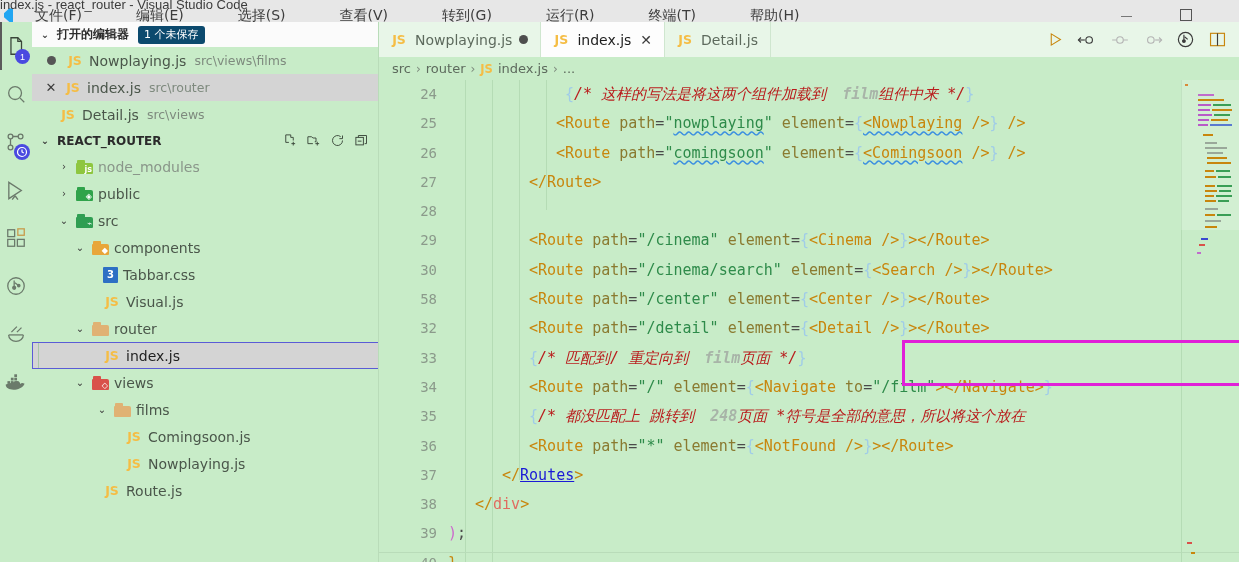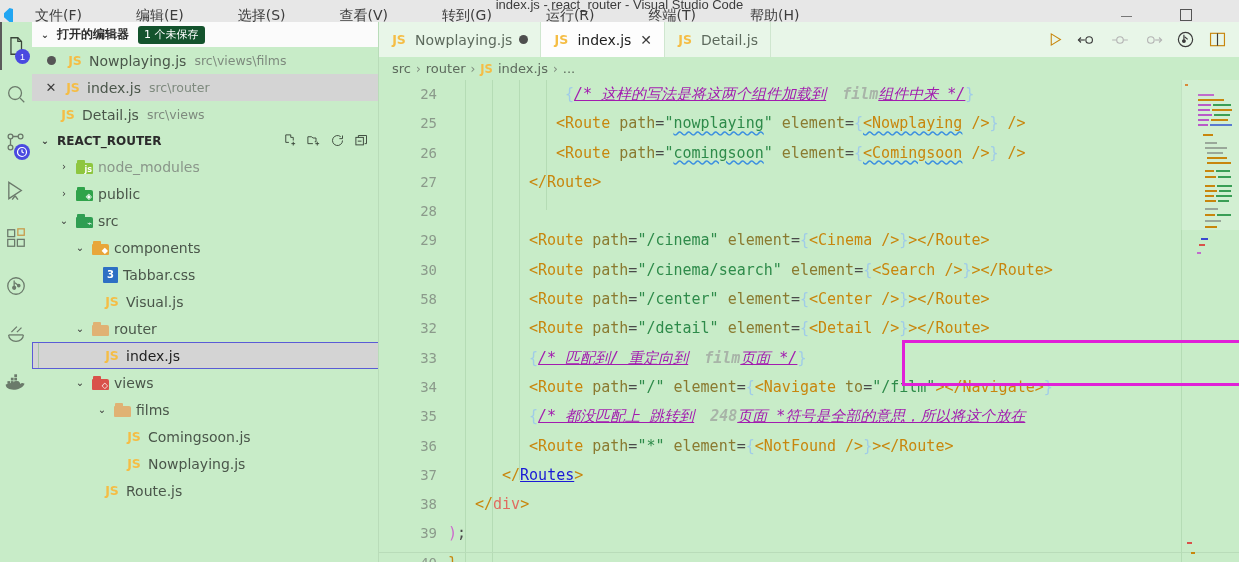--- a/index.html
+++ b/index.html
@@ -25,21 +25,21 @@
     background: #22a6f2; display: block;
     clip-path: polygon(0 38%, 62% 0, 100% 8%, 100% 100%, 60% 100%, 0 66%);
   }
   .menu { display: flex; align-items: flex-end; height: 34px; margin-left: 8px; gap: 32px; }
   .menu-item {
     font-size: 14px; color: #3c3c3c; padding: 0 11px; line-height: 14px;
     height: 14px; white-space: nowrap; font-family: "DejaVu Sans", sans-serif;
   }
   .tb-title {
     position: absolute; left: 0; top: 0; width: 1239px; height: 22px;
-    text-align: center; font-size: 13px; color: #3c3c3c; line-height: 10px;
+    text-align: left; font-size: 13px; color: #3c3c3c; line-height: 10px;
     pointer-events: none;
   }
   .win-ctl {
     position: absolute; top: 0; height: 22px; display: flex; align-items: flex-end;
   }
   .win-ctl span {
     width: 34px; height: 14px; display: flex; align-items: flex-end;
     justify-content: center; font-size: 13px; color: #444;
   }
   .win-min::after { content: ""; display: block; width: 11px; height: 1px; background: #777; margin-bottom: 5px; }
@@ -87,21 +87,21 @@
   .sb-dots { font-size: 16px; color: #555; letter-spacing: 1px; padding: 0 6px 6px 0; }
 
   .section-head {
     height: 25px; display: flex; align-items: center; gap: 5px;
     padding-left: 6px; font-size: 12px; font-weight: bold; color: #2b2b2b;
     font-family: "DejaVu Sans", sans-serif;
   }
   .section-head.open-eds { background: #fbfbfb; }
   .chev { width: 14px; text-align: center; color: #3a3a3a; font-size: 10px; }
   .unsaved-badge {
-    background: #14532d; color: #fff; font-size: 11px; font-weight: normal;
+    background: #0c4a6e; color: #fff; font-size: 11px; font-weight: normal;
     border-radius: 3px; padding: 1px 6px 2px; margin-left: 4px;
     font-family: "DejaVu Sans", sans-serif;
   }
   .sec-actions { margin-left: auto; display: flex; gap: 9px; padding-right: 10px; }
   .sec-actions span { display: flex; }
 
   .row {
     height: 27px; display: flex; align-items: center; gap: 5px;
     font-size: 14px; color: #4e5a4e; padding-left: 6px; white-space: nowrap;
     font-family: "DejaVu Sans", sans-serif;
@@ -200,21 +200,21 @@
     color: #8b9a8b; font-size: 14px;
   }
   .ltxt { position: absolute; left: 78px; top: 0; }
   .guides { position: absolute; left: 0; top: 0; width: 860px; height: 482px; }
   .guide { position: absolute; top: 0; width: 1px; background: #b5dcb5; }
 
   
   .t-tag    { color: #c8860d; }
   .t-attr   { color: #8a7a30; }
   .t-str    { color: #2e8b4a; }
-  .t-cmt    { color: #a21caf; font-style: italic; text-decoration: underline; }
+  .t-cmt    { color: #b91c1c; font-style: italic; }
   .t-cmtb   { color: #a8b4a8; font-style: italic; font-weight: bold; padding-left: 16px; }
   .t-div    { color: #e06c60; }
   .t-routes { color: #1a1ad6; text-decoration: underline; margin-top: 16px; }
   .t-paren  { color: #cc6bcc; }
   .t-punct  { color: #4a4a4a; }
   .t-brace2 { color: #a0cce8; }
   .squig {
     text-decoration: underline wavy #3b8fe0; text-underline-offset: 2px;
   }
 

